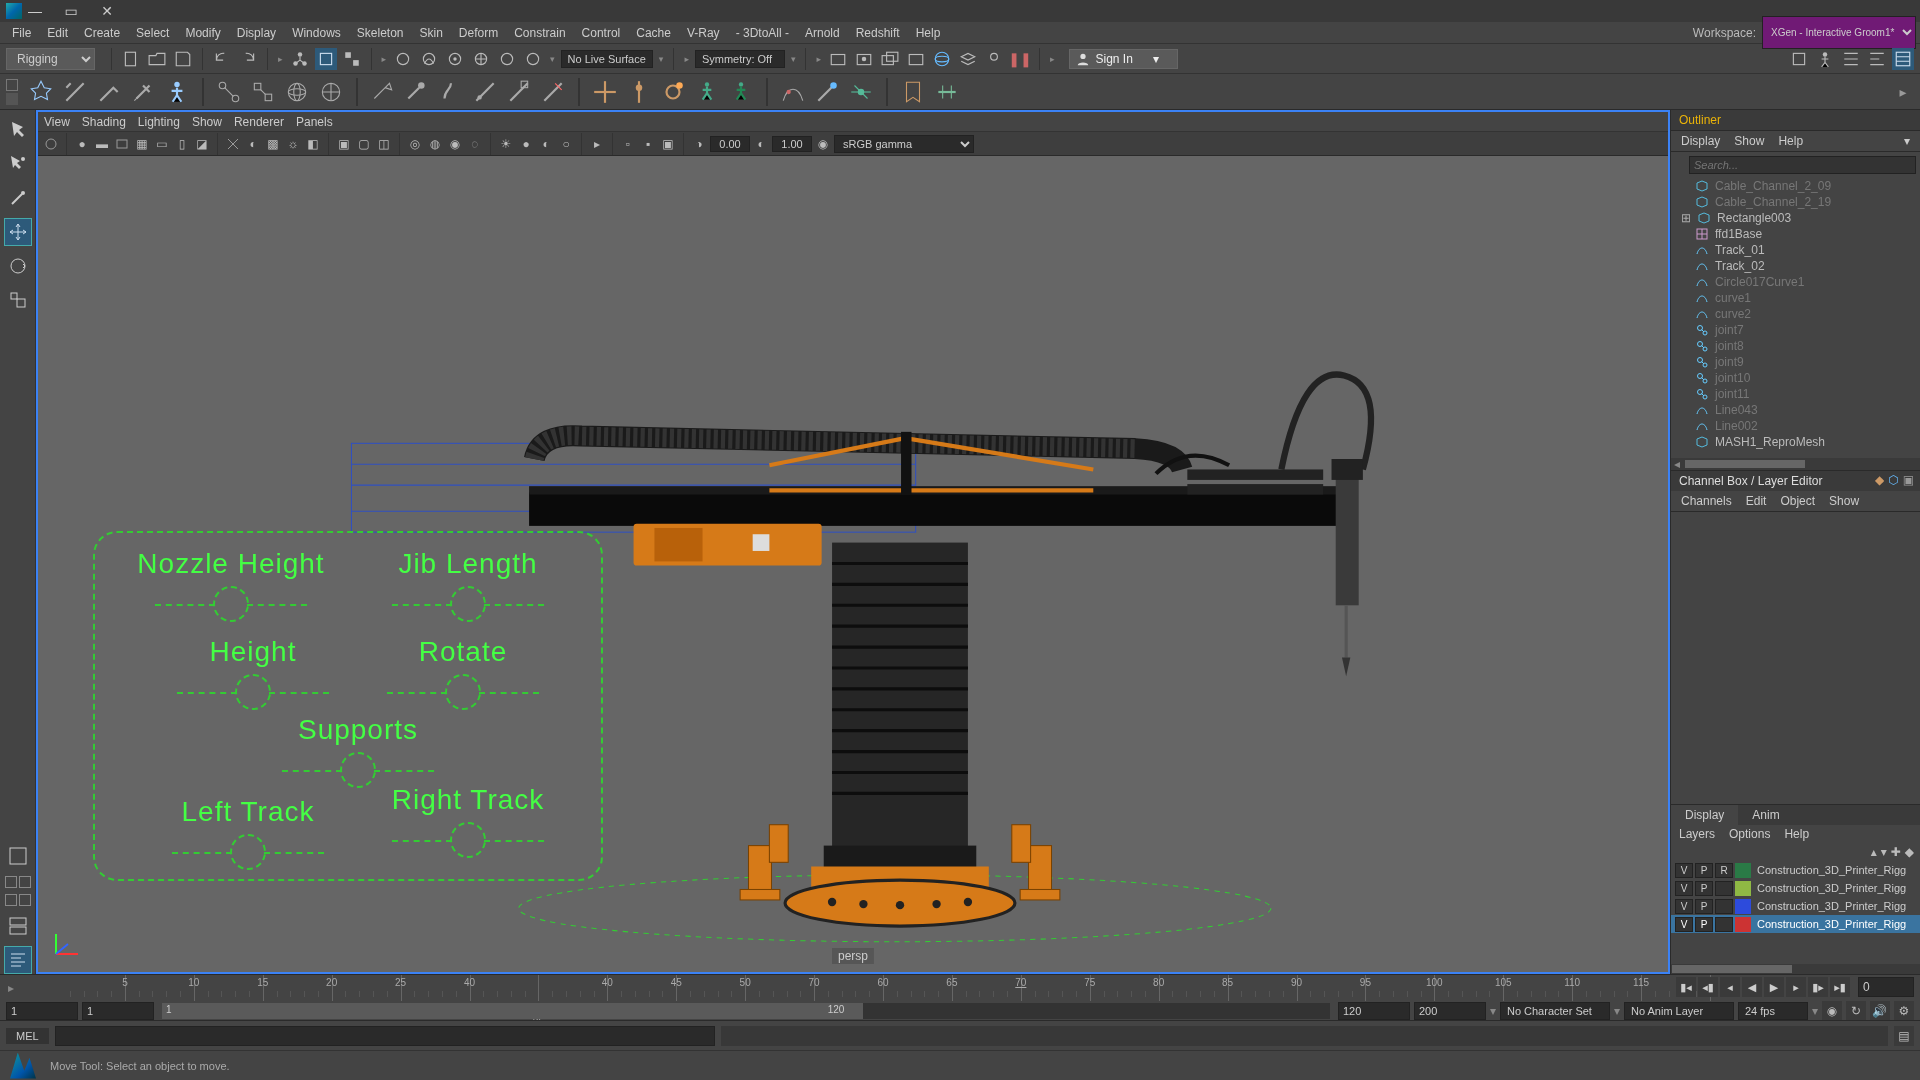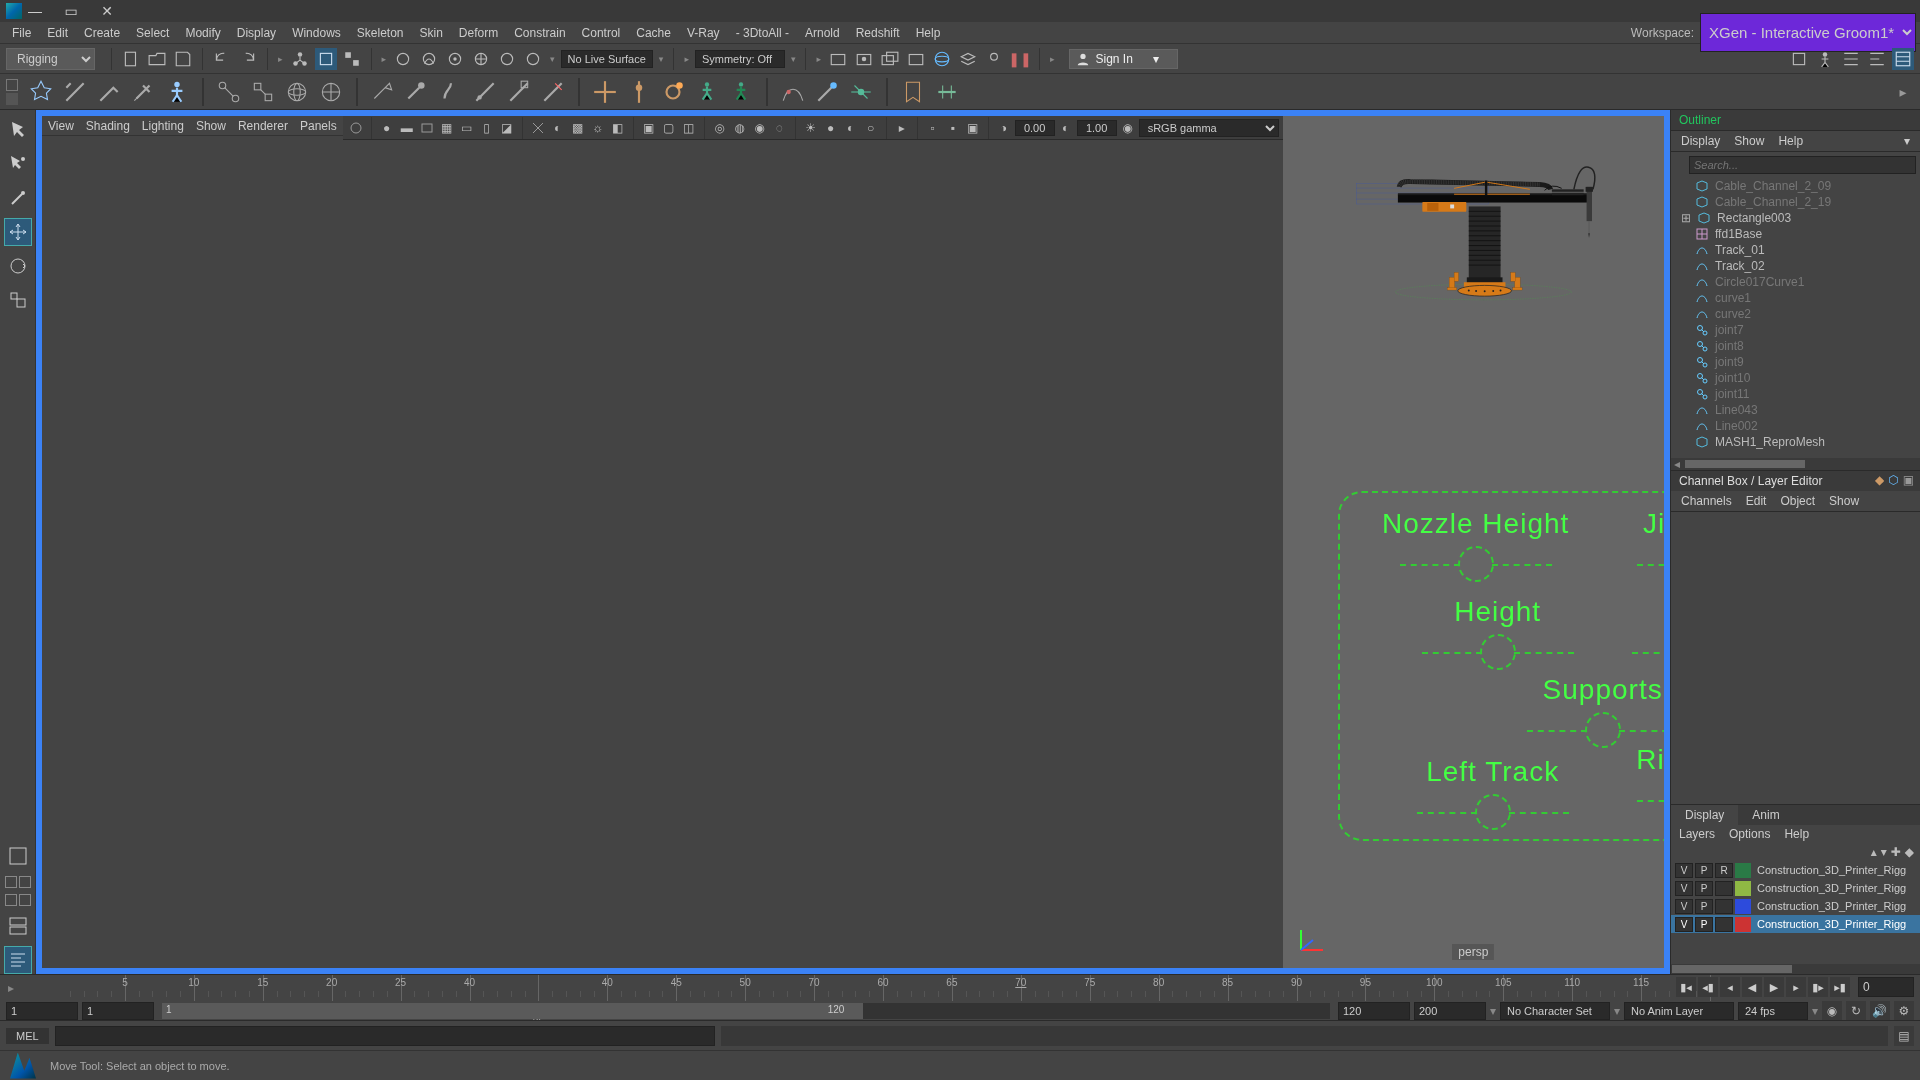--- a/index.html
+++ b/index.html
@@ -9,21 +9,21 @@
 #titlebar { height:22px; background:#393939; display:flex; align-items:center; padding:0 6px; }
 #titlebar .mlogo { width:16px; height:16px; background:linear-gradient(135deg,#2aa 0%,#06a 50%,#066 100%); margin-right:6px; }
 #titlebar .ttl { flex:1; color:#ccc; font-size:12px; }
 .winbtns { display:flex; gap:22px; margin-right:10px; }
 .winbtn { width:14px; height:14px; color:#ccc; font-size:14px; line-height:14px; text-align:center; }
 
 
 #menubar { height:22px; background:#444; display:flex; align-items:center; padding:0 4px; border-bottom:1px solid #333; }
 #menubar .mitem { padding:0 8px; color:#ccc; font-size:12px; }
 #menubar .right { margin-left:auto; display:flex; align-items:center; gap:6px; }
-#menubar select { background:#6d28d9; color:#ccc; border:1px solid #222; font-size:15px; padding:9px 4px; }
+#menubar select { background:#701a75; color:#ccc; border:1px solid #222; font-size:10px; padding:9px 4px; }
 
 
 #shelfbar { height:30px; background:#444; display:flex; align-items:center; padding:0 6px; border-bottom:1px solid #333; gap:4px; }
 #shelfbar select.mode { background:#5a5a5a; color:#ccc; border:1px solid #666; font-size:12px; padding:2px 20px 2px 6px; margin-right:8px;}
 .ticon { width:22px; height:22px; display:flex; align-items:center; justify-content:center; color:#999; font-size:14px; }
 .ticon svg { width:18px; height:18px; }
 .sep { width:1px; height:22px; background:#333; margin:0 4px; }
 .ddarrow { color:#888; font-size:9px; padding:0 2px;}
 #shelfbar .dropbox { background:#2a2a2a; color:#ccc; border:1px solid #222; font-size:11px; padding:2px 6px; min-width:90px;}
 #shelfbar .signin { background:#5a5a5a; border:1px solid #666; padding:2px 18px 2px 6px; display:flex; align-items:center; gap:6px; font-size:12px; color:#eee; margin-left:8px;}
@@ -35,35 +35,35 @@
 .shelfico svg { width:26px; height:26px; }
 .shelfgrpsep { width:2px; height:28px; background:#333; margin:0 6px;}
 
 
 #mainarea { position:absolute; top:110px; left:0; right:0; bottom:106px; display:flex; }
 #lefttool { width:36px; background:#444; display:flex; flex-direction:column; align-items:center; padding-top:6px; gap:6px; border-right:1px solid #333;}
 .ltool { width:28px; height:28px; display:flex; align-items:center; justify-content:center; }
 .ltool.active { background:#2d5a7a; border:1px solid #4aa;}
 .ltspacer { flex:1; }
 
-#viewportwrap { flex:1; display:flex; flex-direction:row; background:#444; border:6px solid #3b82f6;}
+#viewportwrap { flex:1; display:flex; flex-direction:column; background:#444; border:2px solid #3b82f6;}
 #vp-menubar { height:20px; background:#444; display:flex; align-items:center; padding:0 6px; gap:12px; font-size:12px; color:#ccc; border-bottom:1px solid #333;}
 #vp-toolbar { height:24px; background:#3e3e3e; display:flex; align-items:center; padding:0 4px; gap:2px; border-bottom:1px solid #2a2a2a;}
 .vtico { width:18px; height:18px; display:flex; align-items:center; justify-content:center; }
 .vtico svg { width:14px;height:14px;}
 .vnum { background:#2a2a2a; color:#ccc; width:40px; font-size:11px; text-align:center; padding:1px 2px; border:1px solid #222;}
 #vp-toolbar select { background:#2a2a2a; color:#ccc; border:1px solid #222; font-size:11px; padding:1px 4px; min-width:140px; }
 
 #viewport { flex:1; background:#666; position:relative; overflow:hidden; }
 #viewport .camlabel { position:absolute; bottom:8px; left:50%; transform:translateX(-50%); color:#ccc; font-size:12px; background:rgba(0,0,0,0.15); padding:1px 6px;}
 #axisgiz { position:absolute; left:10px; bottom:10px; width:40px; height:40px; }
 
 
 #rightpanel { width:250px; background:#444; display:flex; flex-direction:column; border-left:1px solid #2a2a2a;}
-.panelhead { background:#3a3a3a; color:#22c55e; font-size:12px; padding:3px 8px; border-bottom:1px solid #2a2a2a;}
+.panelhead { background:#3a3a3a; color:#eab308; font-size:12px; padding:3px 8px; border-bottom:1px solid #2a2a2a;}
 .paneltabs { background:#444; display:flex; gap:14px; padding:3px 10px; font-size:12px; color:#ccc; border-bottom:1px solid #2a2a2a;}
 #outliner-search { width:calc(100% - 22px); margin:4px 4px 4px 18px; background:#333; border:1px solid #222; color:#888; font-size:11px; padding:2px 4px; font-style:italic;}
 #outliner-list { flex:0 0 280px; overflow:auto; background:#444; }
 .olitem { display:flex; align-items:center; padding:1px 4px 1px 24px; font-size:12px; color:#bbb; gap:6px; white-space:nowrap;}
 .olitem.dim { color:#777;}
 .olitem .oicon { width:14px; height:14px; display:inline-block;}
 .olscroll { height:12px; background:#3a3a3a; display:flex; align-items:center;}
 .olscroll .thumb{ height:8px; background:#666; width:120px; margin-left:2px;}
 
 #channelbox { flex:1; display:flex; flex-direction:column; border-top:1px solid #2a2a2a;}

